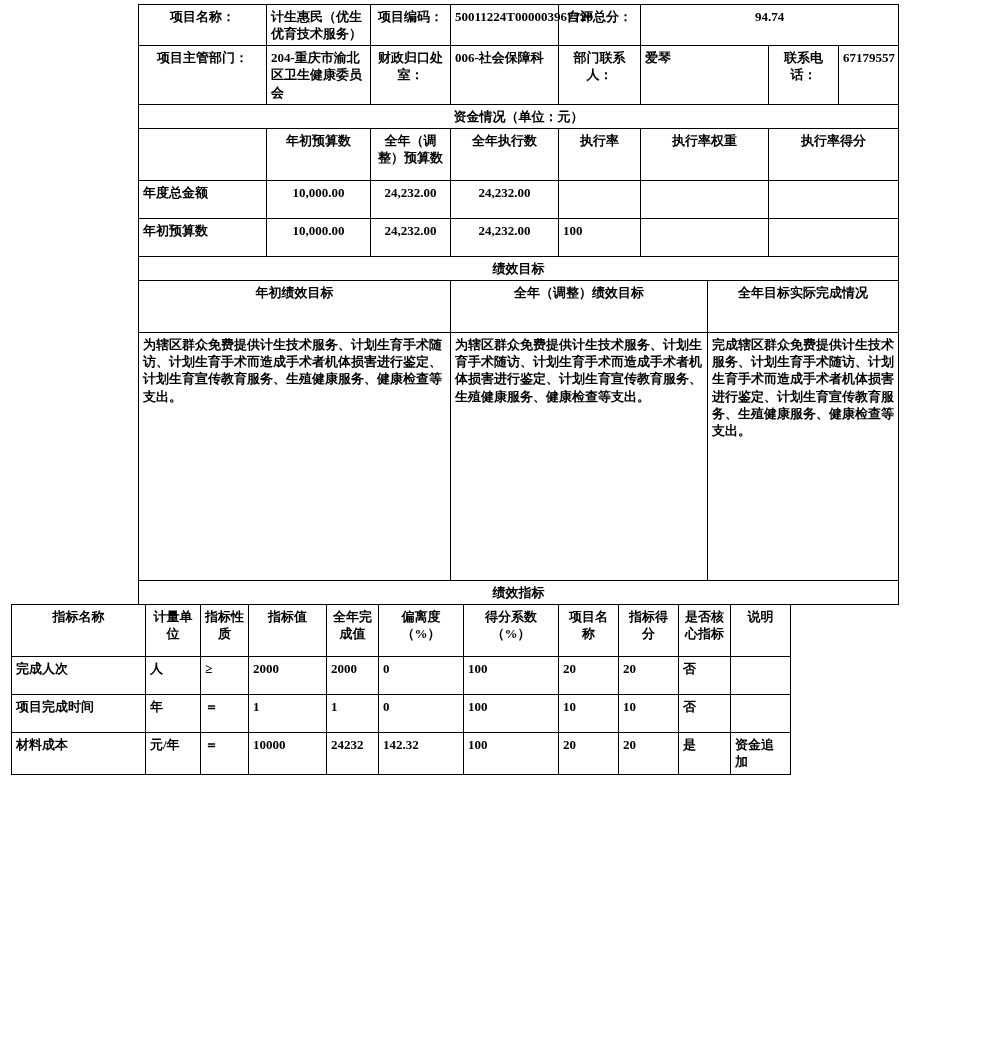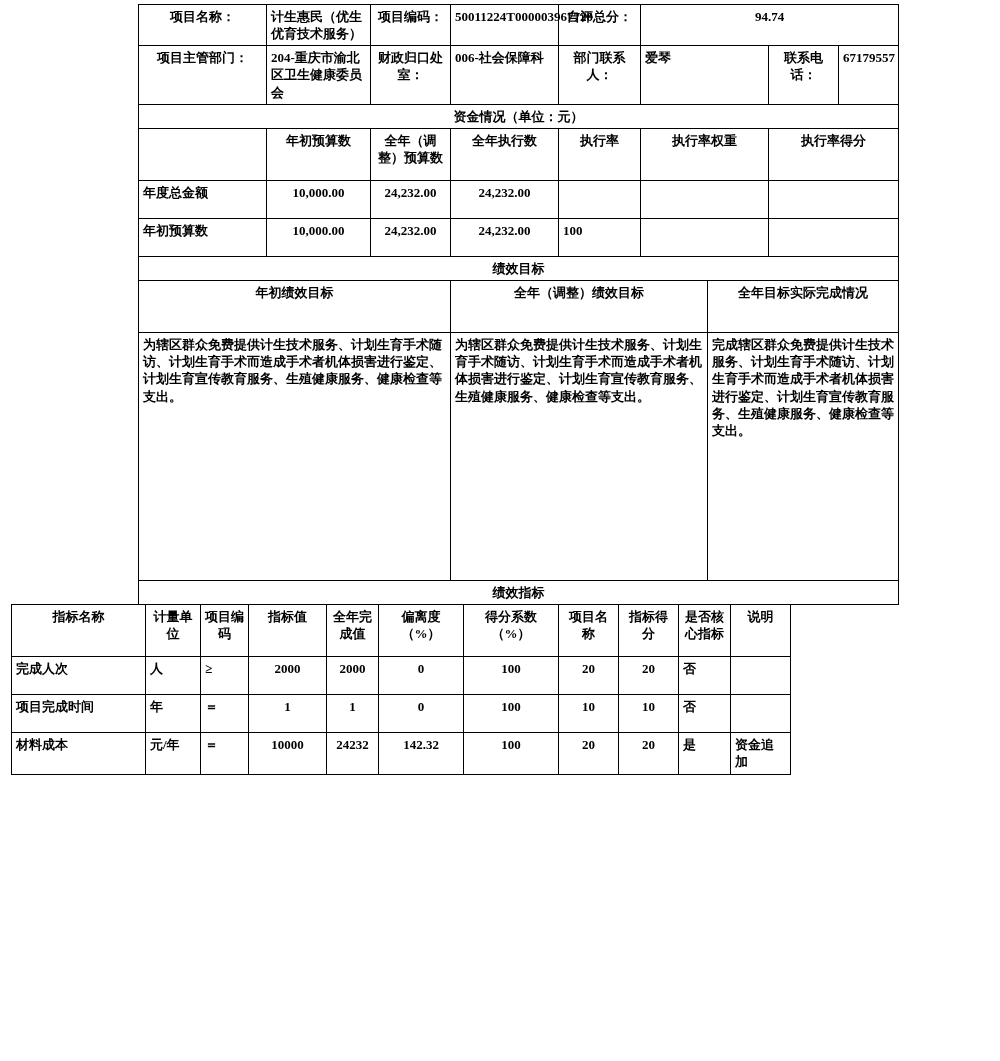--- a/index.html
+++ b/index.html
@@ -35,21 +35,21 @@
     font-weight: bold;
   }
   td.ctr {
     text-align: center;
     vertical-align: middle;
   }
   td.mid {
     vertical-align: middle;
   }
   td.right {
-    text-align: center;
+    text-align: left;
     vertical-align: middle;
   }
   td.left {
     text-align: left;
   }
   .band {
     text-align: center;
     vertical-align: middle;
     padding: 8px 4px;
     font-family: Liberation Serif, serif;
@@ -178,21 +178,21 @@
       <col style="width:60px">
       <col style="width:60px">
       <col style="width:52px">
       <col style="width:60px">
     </colgroup>
 
     <tbody>
         <tr class="hdr-h">
       <td class="ctr">指标名称</td>
       <td class="ctr">计量单位</td>
-      <td class="ctr">项目编码</td>
+      <td class="ctr">指标性质</td>
       <td class="ctr">指标值</td>
       <td class="ctr">全年完成值</td>
       <td class="ctr">偏离度（%）</td>
       <td class="ctr">得分系数（%）</td>
       <td class="ctr">项目名称</td>
       <td class="ctr">指标得分</td>
       <td class="ctr">是否核心指标</td>
       <td class="ctr">说明</td>
     </tr>
 

